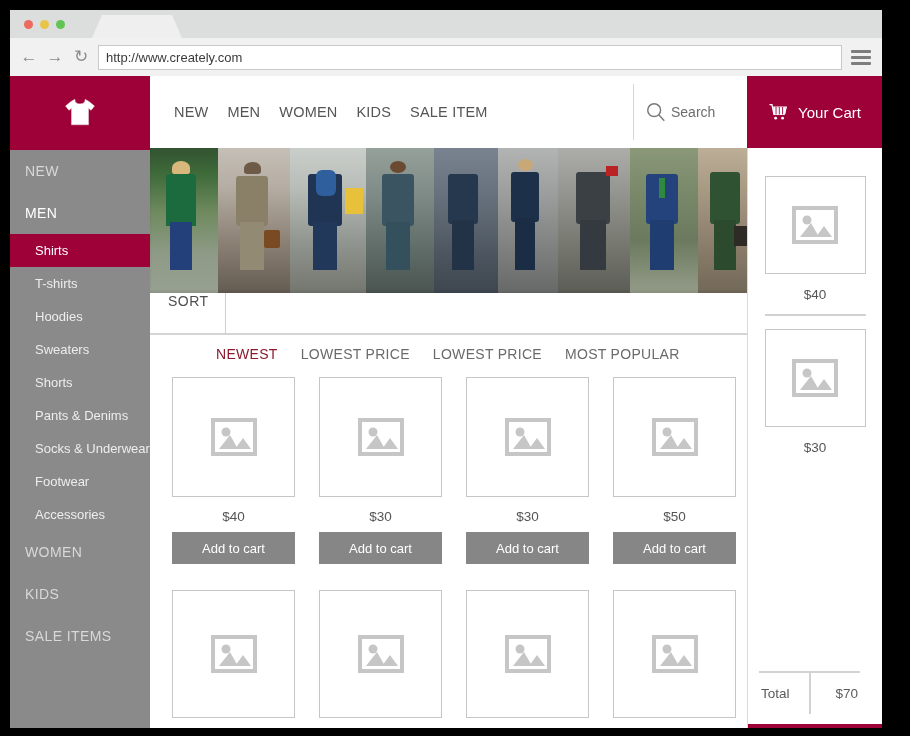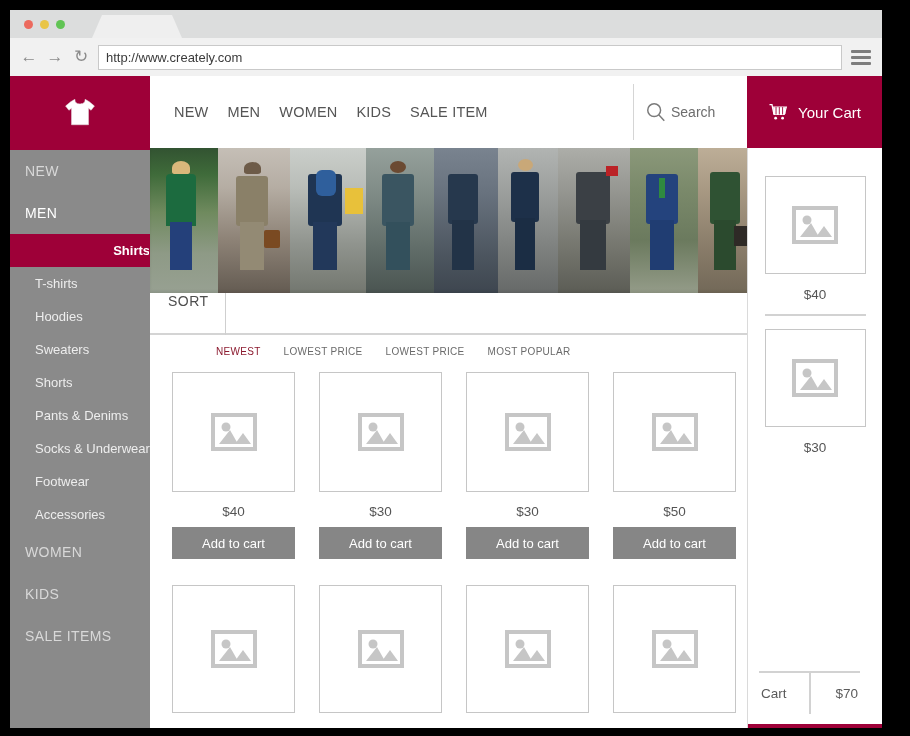--- a/index.html
+++ b/index.html
@@ -106,21 +106,21 @@
   }
   .side-top { border-top: 2px solid #9e0038; }
   .side-group {
     padding: 13px 0 13px 15px; font-size: 14px; color: #d8d8d8; letter-spacing: .4px;
   }
   .side-group.active-group { color: #ffffff; }
   .side-item {
     position: relative; padding: 9px 0 9px 25px;
     font-size: 13px; color: #ededed;
   }
-  .side-item.selected { background: #9e0038; color: #fff; font-weight: bold; text-align: right; }
+  .side-item.selected { background: #9e0038; color: #fff; font-weight: normal; }
   .side-item.selected .side-arrow {
     position: absolute; right: -13px; top: 0;
     width: 0; height: 0;
     border-top: 16px solid transparent;
     border-bottom: 16px solid transparent;
     border-left: 14px solid #9e0038;
   }
 
   
   .main {
@@ -143,21 +143,21 @@
     position: relative; height: 42px; border-bottom: 2px solid #d4d4d4;
     display: flex; 
   }
   .sort-label {
     padding: 0 16px 0 18px; font-size: 14px; color: #4e4e4e; letter-spacing: .5px;
   }
   .sort-sep { width: 1px; height: 42px; background: #cfcfcf; }
 
   .sortopts {
     display: flex; gap: 23px; padding: 11px 0 8px 66px;
-    font-size: 10px; letter-spacing: .3px;
+    font-size: 14px; letter-spacing: .3px;
   }
   .sortopts span { color: #6a6a6a; }
   .sortopts span.active { color: #8c1a2f; }
 
   .grid {
     display: grid; grid-template-columns: repeat(4, 123px);
     column-gap: 24px; padding: 7px 0 0 22px;
   }
   .cell { width: 123px; display: flex; flex-direction: column; align-items: center; }
   .thumb {
@@ -490,21 +490,21 @@
               <circle cx="15" cy="14" r="4.5" fill="#c6c6c6"></circle>
               <path d="M8 31 L19 17 L27 31 Z" fill="#c6c6c6"></path>
               <path d="M24 31 L32 20 L40 31 Z" fill="#c6c6c6"></path>
             </svg>
           </div>
           <div class="cart-price">$30</div>
         </div>
       </div>
 
       <div class="total-row">
-        <div class="total-label">Cart</div>
+        <div class="total-label">Total</div>
         <div class="total-vsep"></div>
         <div class="total-value">$70</div>
       </div>
 
       <div class="checkout-btn">CHECKUOT</div>
     </div>
 
   </div>
 </div>
 

